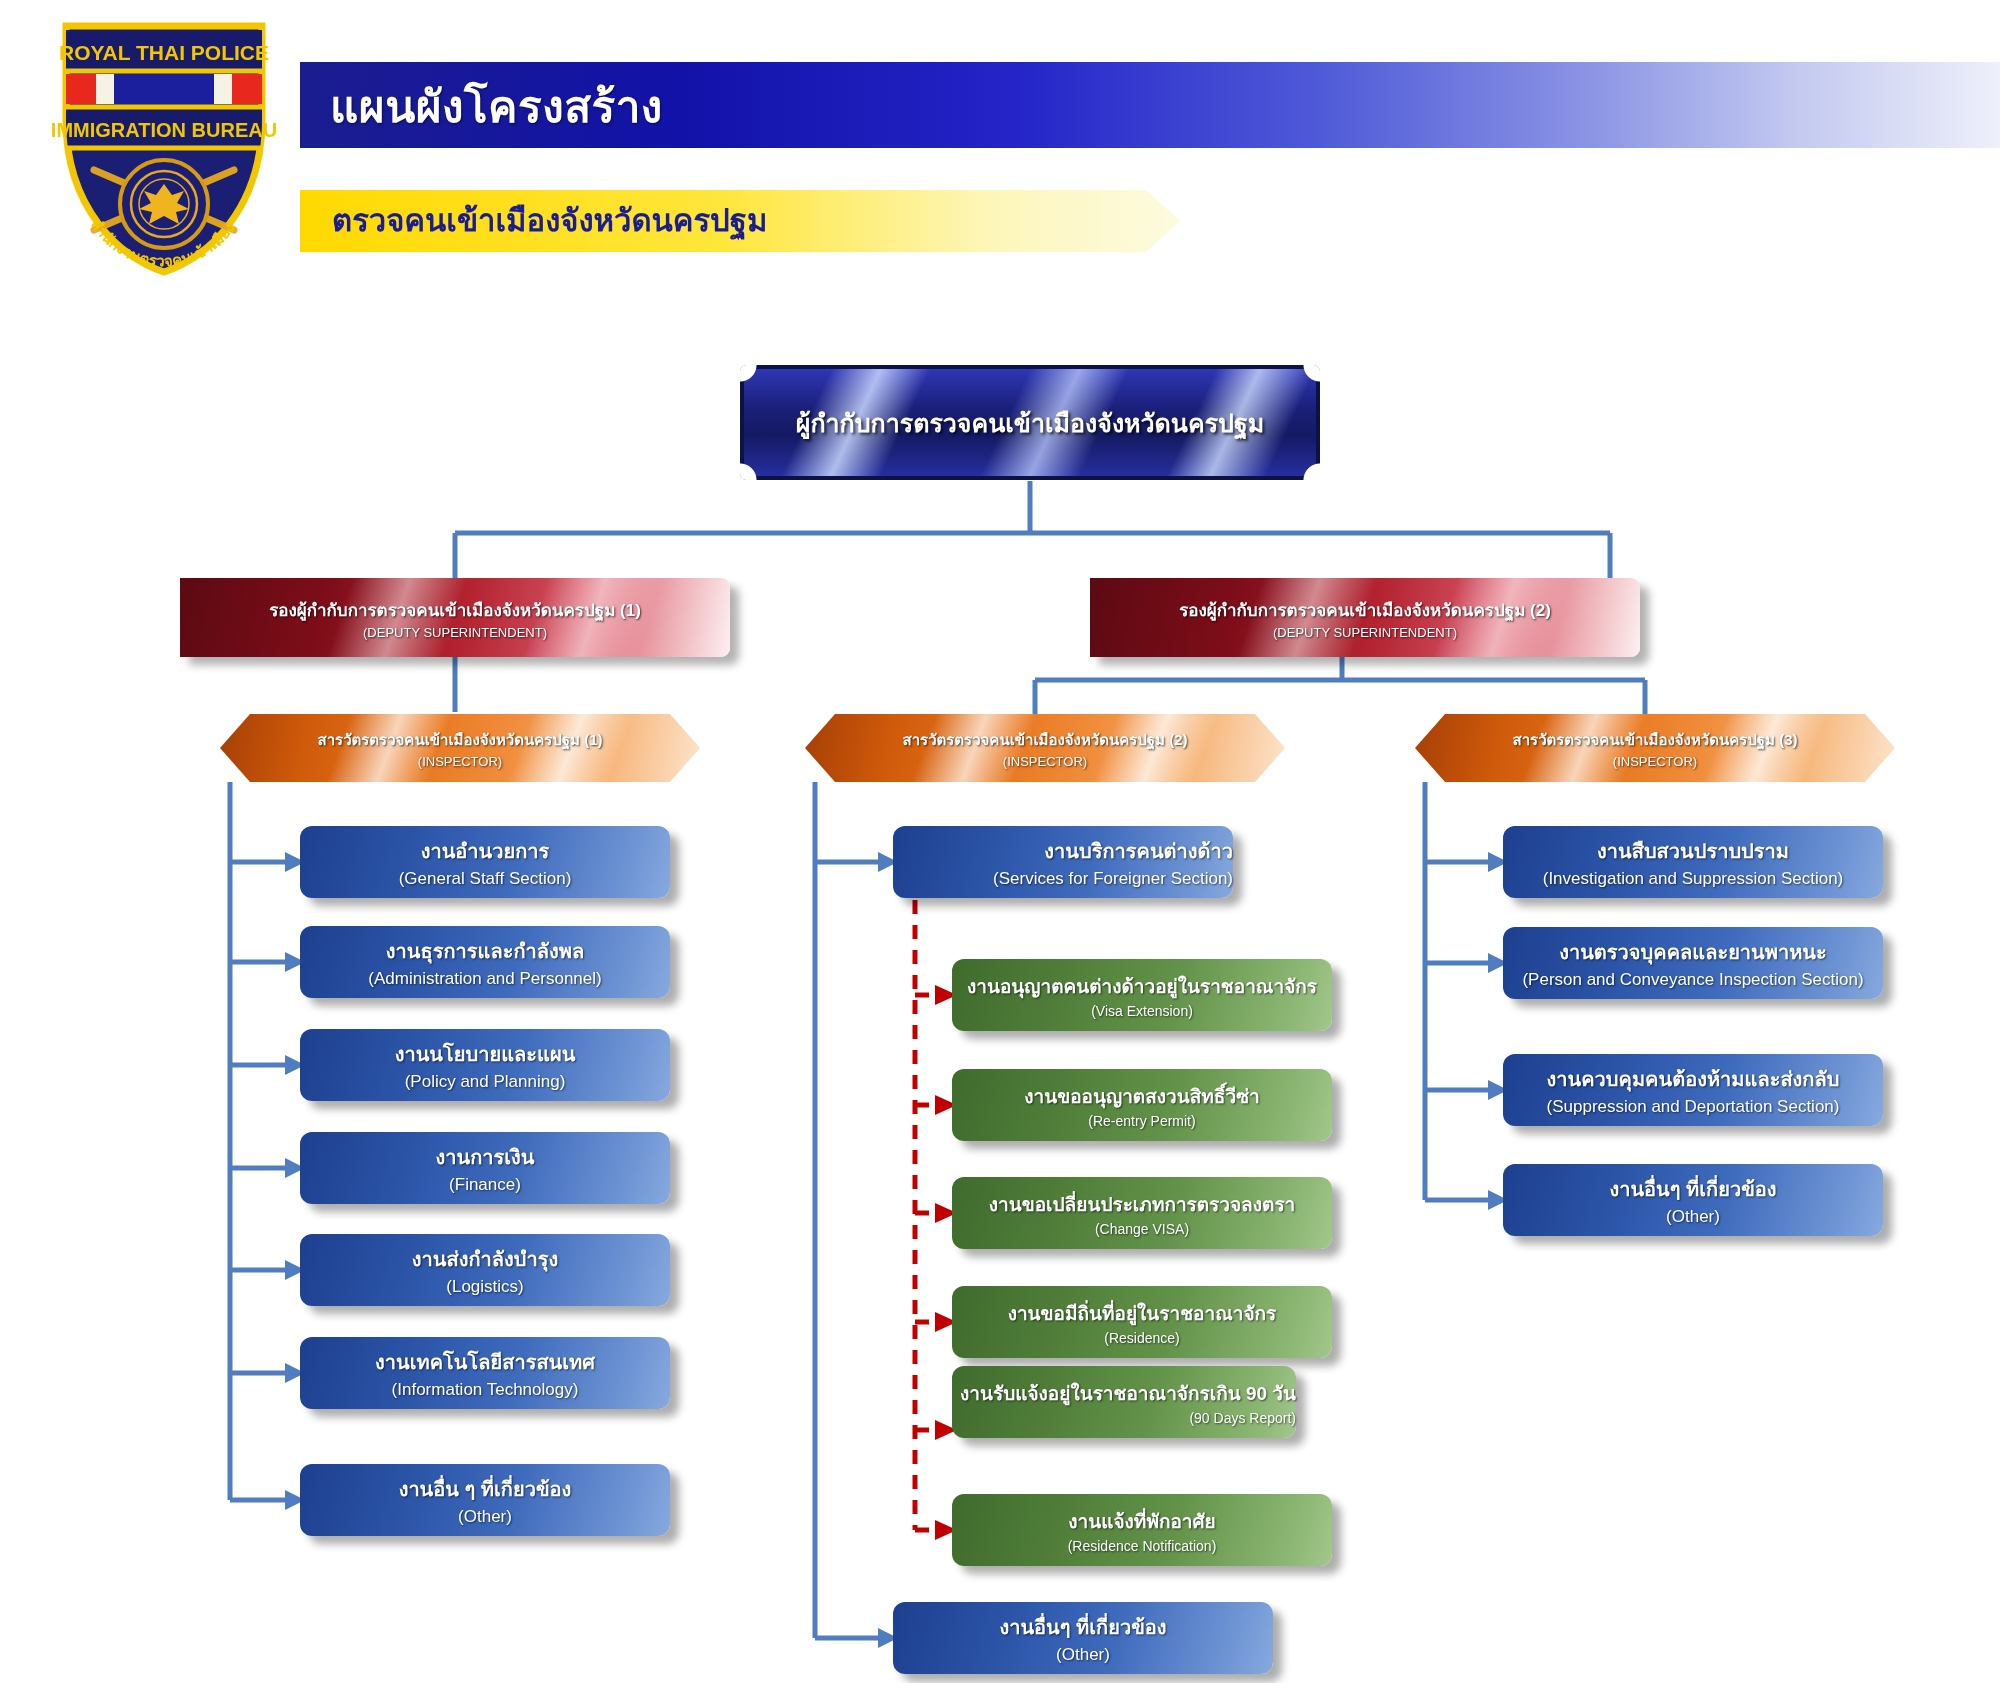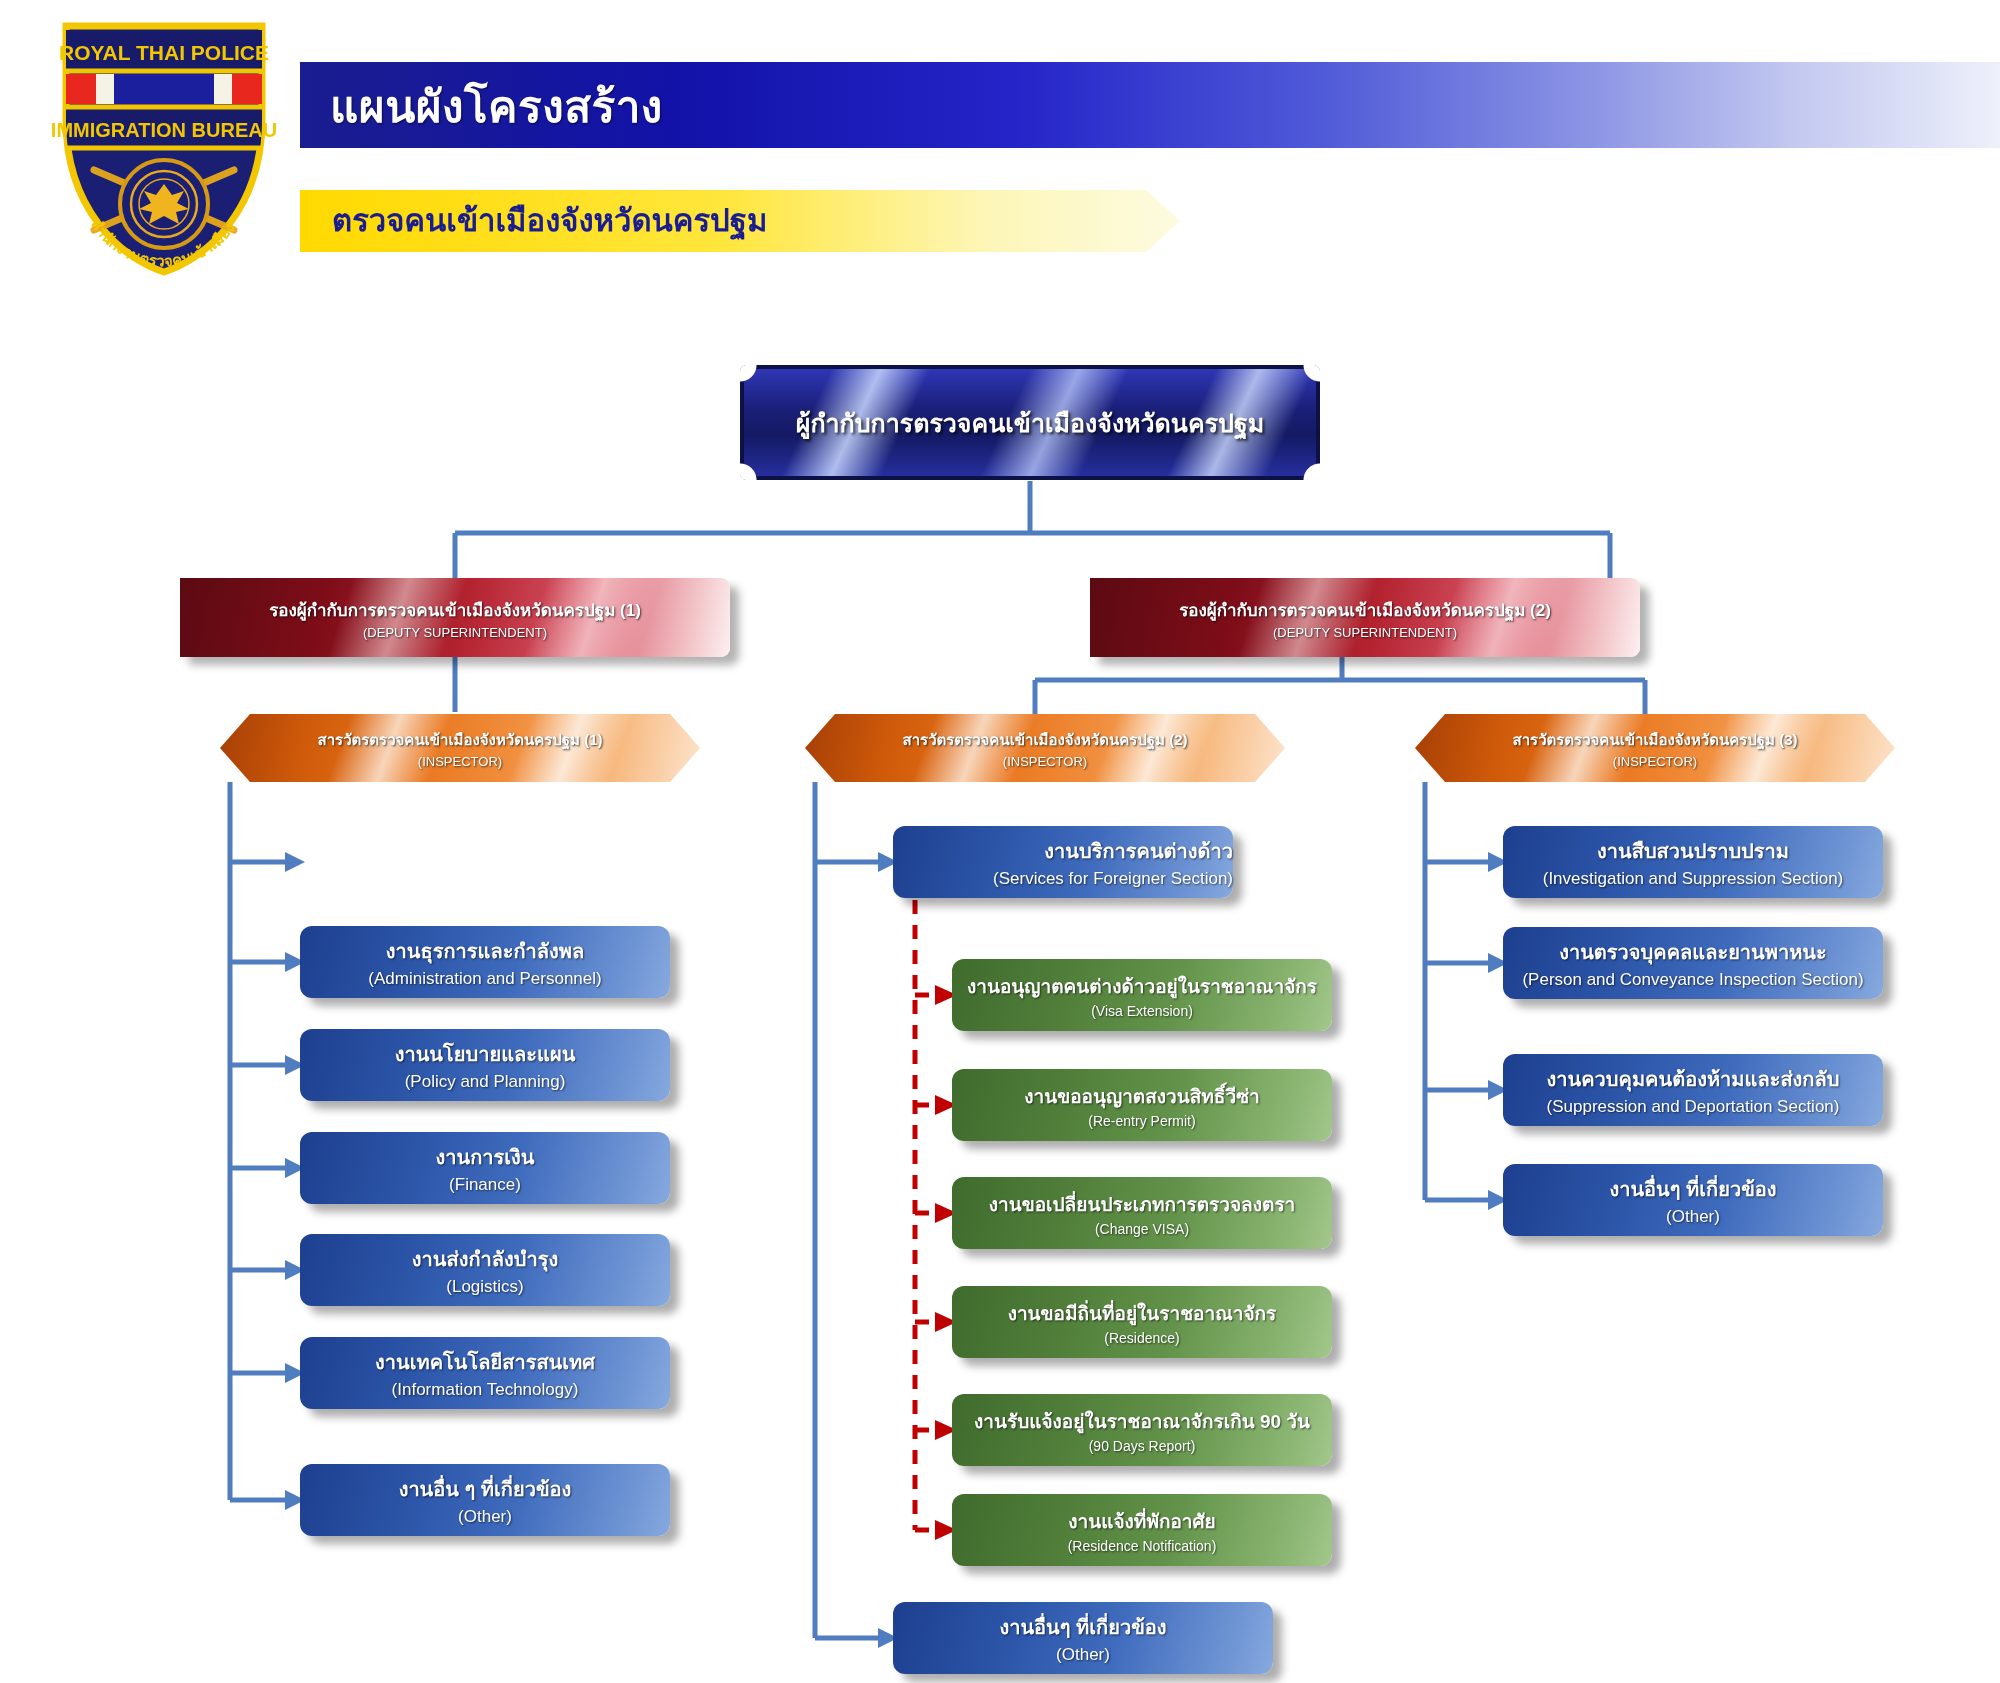--- a/index.html
+++ b/index.html
@@ -280,20 +280,24 @@
   </div>
   <div class="node n-insp" style="left:805px; top:714px; width:480px;">
     <span class="th">สารวัตรตรวจคนเข้าเมืองจังหวัดนครปฐม (2)</span>
     <span class="en">(INSPECTOR)</span>
   </div>
   <div class="node n-insp" style="left:1415px; top:714px; width:480px;">
     <span class="th">สารวัตรตรวจคนเข้าเมืองจังหวัดนครปฐม (3)</span>
     <span class="en">(INSPECTOR)</span>
   </div>
 
+  <div class="node n-blue" style="left:300px; top:826px; width:370px;">
+    <span class="th">งานอำนวยการ</span>
+    <span class="en">(General Staff Section)</span>
+  </div>
   <div class="node n-blue" style="left:300px; top:926px; width:370px;">
     <span class="th">งานธุรการและกำลังพล</span>
     <span class="en">(Administration and Personnel)</span>
   </div>
   <div class="node n-blue" style="left:300px; top:1029px; width:370px;">
     <span class="th">งานนโยบายและแผน</span>
     <span class="en">(Policy and Planning)</span>
   </div>
   <div class="node n-blue" style="left:300px; top:1132px; width:370px;">
     <span class="th">งานการเงิน</span>
@@ -326,21 +330,21 @@
     <span class="en">(Re-entry Permit)</span>
   </div>
   <div class="node n-green" style="left:952px; top:1177px; width:380px;">
     <span class="th">งานขอเปลี่ยนประเภทการตรวจลงตรา</span>
     <span class="en">(Change VISA)</span>
   </div>
   <div class="node n-green" style="left:952px; top:1286px; width:380px;">
     <span class="th">งานขอมีถิ่นที่อยู่ในราชอาณาจักร</span>
     <span class="en">(Residence)</span>
   </div>
-  <div class="node n-green" style="left:952px; top:1394px; width:380px;">
+  <div class="node n-green" style="left:952px; top:1366px; width:344px;align-items:flex-end;">
     <span class="th">งานรับแจ้งอยู่ในราชอาณาจักรเกิน 90 วัน</span>
     <span class="en">(90 Days Report)</span>
   </div>
   <div class="node n-green" style="left:952px; top:1494px; width:380px;">
     <span class="th">งานแจ้งที่พักอาศัย</span>
     <span class="en">(Residence Notification)</span>
   </div>
 
   <div class="node n-blue" style="left:893px; top:1602px; width:380px;">
     <span class="th">งานอื่นๆ ที่เกี่ยวข้อง</span>

